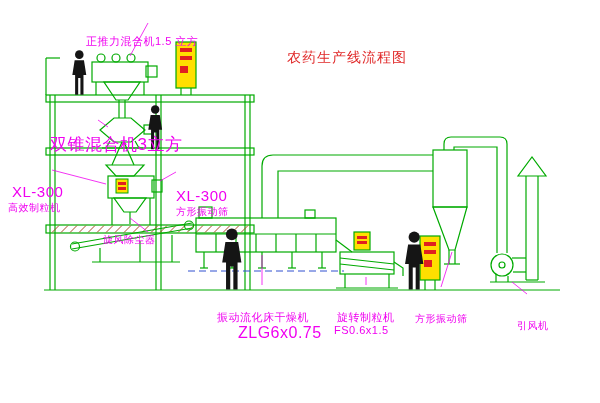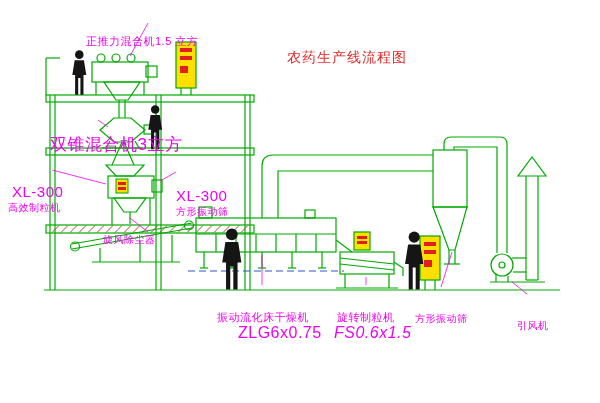--- a/index.html
+++ b/index.html
@@ -226,17 +226,17 @@
 <div class="lbl" style="left:86px; top:10px; font-size:11px;">正推力混合机1.5 立方</div>
 <div class="lbl" style="left:50px; top:110px; font-size:17px;">双锥混合机3立方</div>
 <div class="lbl" style="left:12px; top:158px; font-size:15px;">XL-300</div>
 <div class="lbl" style="left:8px; top:177px; font-size:10px;">高效制粒机</div>
 <div class="lbl" style="left:176px; top:162px; font-size:15px;">XL-300</div>
 <div class="lbl" style="left:176px; top:181px; font-size:10px;">方形振动筛</div>
 <div class="lbl" style="left:103px; top:209px; font-size:10px;">旋风除尘器</div>
 <div class="lbl" style="left:217px; top:286px; font-size:11px;font-family:Liberation Serif, serif;">振动流化床干燥机</div>
 <div class="lbl" style="left:238px; top:299px; font-size:16px;">ZLG6x0.75</div>
 <div class="lbl" style="left:337px; top:286px; font-size:11px;">旋转制粒机</div>
-<div class="lbl" style="left:334px; top:299px; font-size:16px;font-style:italic;">FS0.6x1.5</div>
+<div class="lbl" style="left:334px; top:299px; font-size:11px;">FS0.6x1.5</div>
 <div class="lbl" style="left:415px; top:288px; font-size:10px;">方形振动筛</div>
 <div class="lbl" style="left:517px; top:295px; font-size:10px;">引风机</div>
 
 </div>
 
 </body></html>

